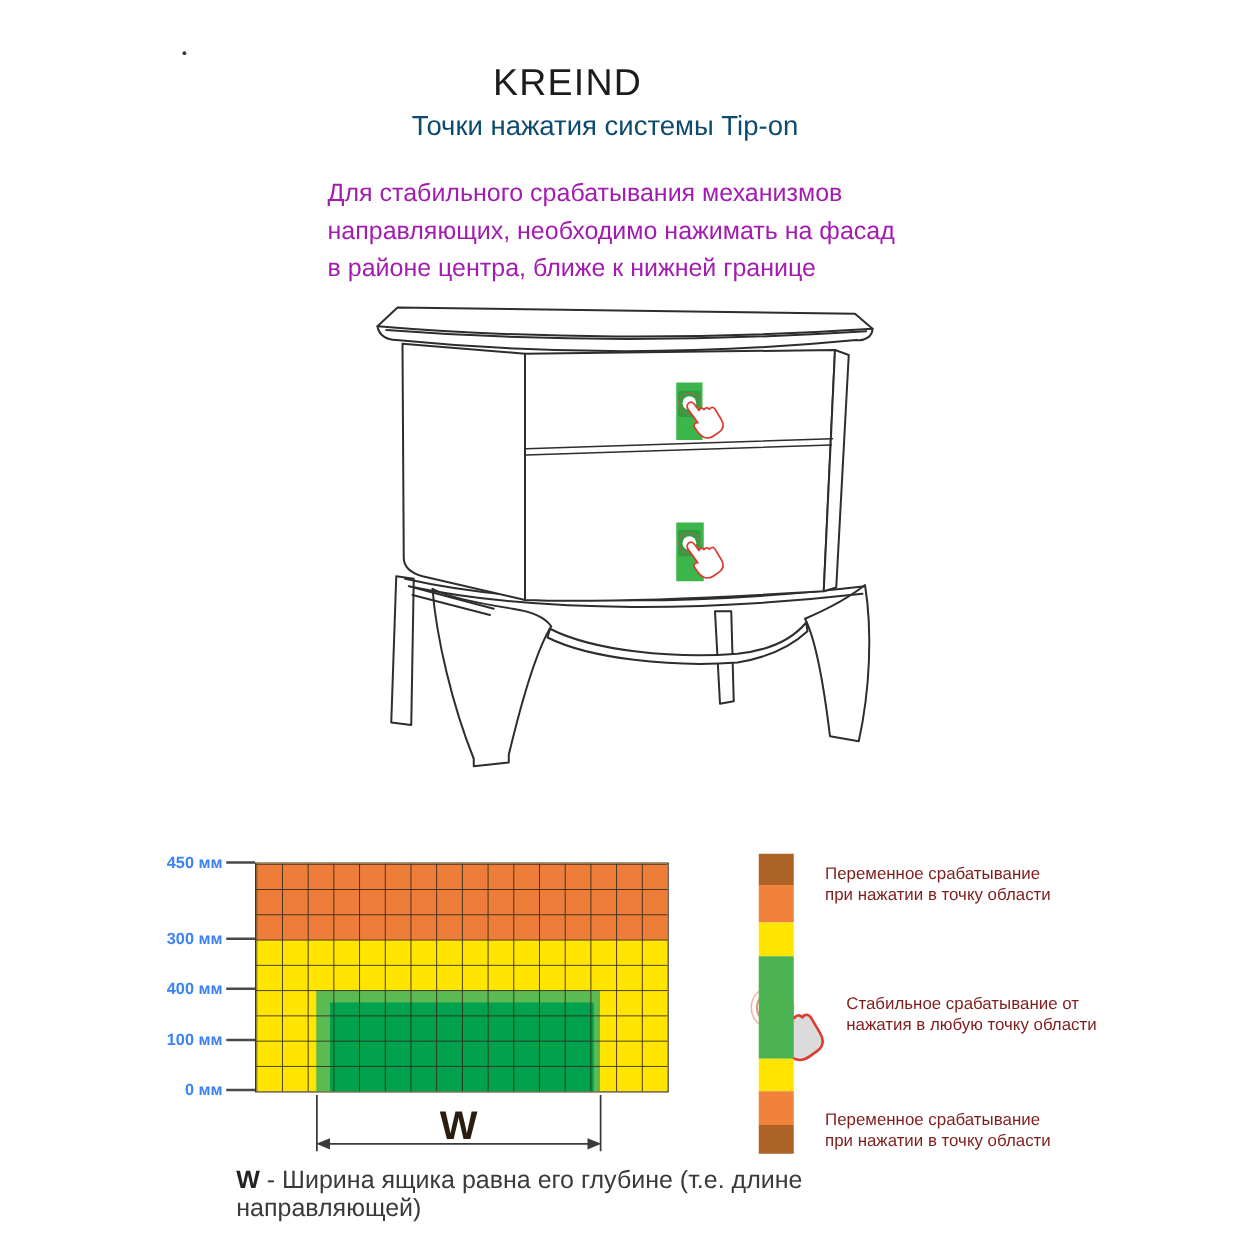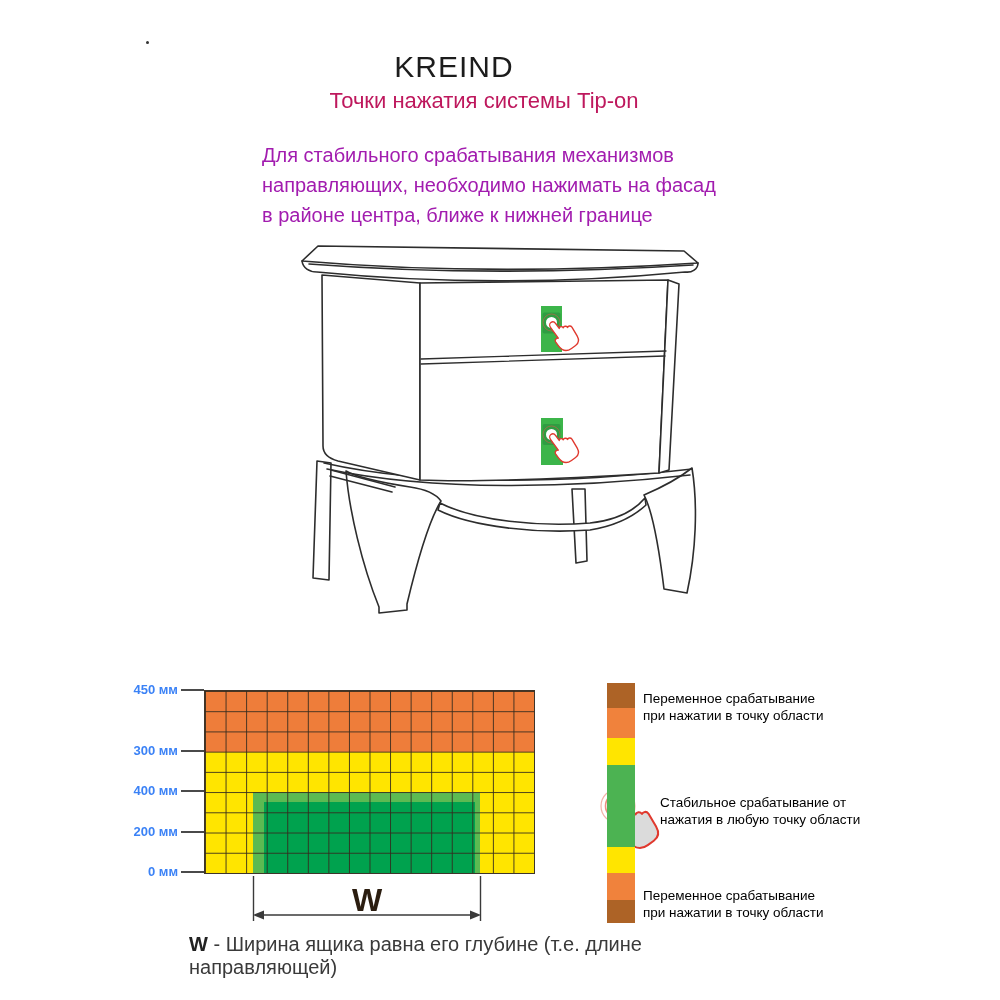--- a/index.html
+++ b/index.html
@@ -3,21 +3,21 @@
 <meta charset="utf-8">
 <style>
   html,body{margin:0;padding:0;background:#ffffff;}
   body{width:1000px;height:1000px;position:relative;overflow:hidden;
        font-family:"Liberation Sans", sans-serif;color:#222;}
   .abs{position:absolute;}
 
   
   .brand{left:0;top:50px;width:908px;text-align:center;font-size:30px;
          letter-spacing:1px;color:#1c1c1c;}
-  .subtitle{left:0;top:88px;width:968px;text-align:center;font-size:22px;color:#be185d;}
+  .subtitle{left:0;top:88px;width:968px;text-align:center;font-size:22px;color:#0c4a6e;}
   .intro{left:262px;top:140px;width:500px;font-size:20px;line-height:30px;
          color:#a21caf;white-space:pre-line;}
   .dot{left:146px;top:41px;width:3px;height:3px;background:#333;border-radius:50%;}
 
   
   svg.overlay{left:0;top:0;pointer-events:none;}
 
   
   .grid{left:204px;top:690px;width:329px;height:182px;border:1px solid #3e352a;}
   .zone{position:absolute;}
@@ -30,21 +30,21 @@
      font-weight:700;color:#3b82f6;left:108px;}
   .tick-line{position:absolute;left:181px;width:23px;height:2px;background:#4a4a4a;}
 
   .w-label{left:330px;top:882px;width:74px;text-align:center;font-size:32px;
      font-weight:700;color:#2b1d10;}
   .caption{left:189px;top:933px;width:520px;font-size:20px;color:#3a3a3a;}
   .caption b{font-weight:700;color:#222;}
 
   
   .legend-bar{left:607px;top:683px;width:28px;display:flex;flex-direction:column;}
-  .legend-text{position:absolute;font-size:13.5px;line-height:16.5px;color:#000000;}
+  .legend-text{position:absolute;font-size:13.5px;line-height:16.5px;color:#7f1d1d;margin-left:17px;}
   .lt1{left:643px;top:691px;}
   .lt2{left:660px;top:795px;}
   .lt3{left:643px;top:888px;}
 </style>
 </head>
 <body>
 
 <div class="abs dot"></div>
 <div class="abs brand">KREIND</div>
 <div class="abs subtitle">Точки нажатия системы Tip-on</div>
@@ -129,21 +129,21 @@
   <div class="zone" id="zone-green-dark" style="left: 59px; top: 111.111px; width: 211px; height: 70.8889px; background: rgb(0, 162, 78);"></div>
   <div class="gridlines"></div>
 </div>
 <div id="ticks">
     <div class="abs tick-label" style="top: 682px;">450 мм</div>
     <div class="abs tick-line" style="top: 689px;"></div>
     <div class="abs tick-label" style="top: 742.667px;">300 мм</div>
     <div class="abs tick-line" style="top: 749.667px;"></div>
     <div class="abs tick-label" style="top: 783.111px;">400 мм</div>
     <div class="abs tick-line" style="top: 790.111px;"></div>
-    <div class="abs tick-label" style="top: 823.556px;">200 мм</div>
+    <div class="abs tick-label" style="top: 823.556px;">100 мм</div>
     <div class="abs tick-line" style="top: 830.556px;"></div>
     <div class="abs tick-label" style="top: 864px;">0 мм</div>
     <div class="abs tick-line" style="top: 871px;"></div>
   </div>
 
 <div class="abs w-label">W</div>
 <div class="abs caption"><b>W</b><span> - Ширина ящика равна его глубине (т.е. длине направляющей)</span></div>
 
 <div class="abs legend-bar" id="legend-bar">
     <div style="height: 25px; background: rgb(173, 99, 38);"></div>

